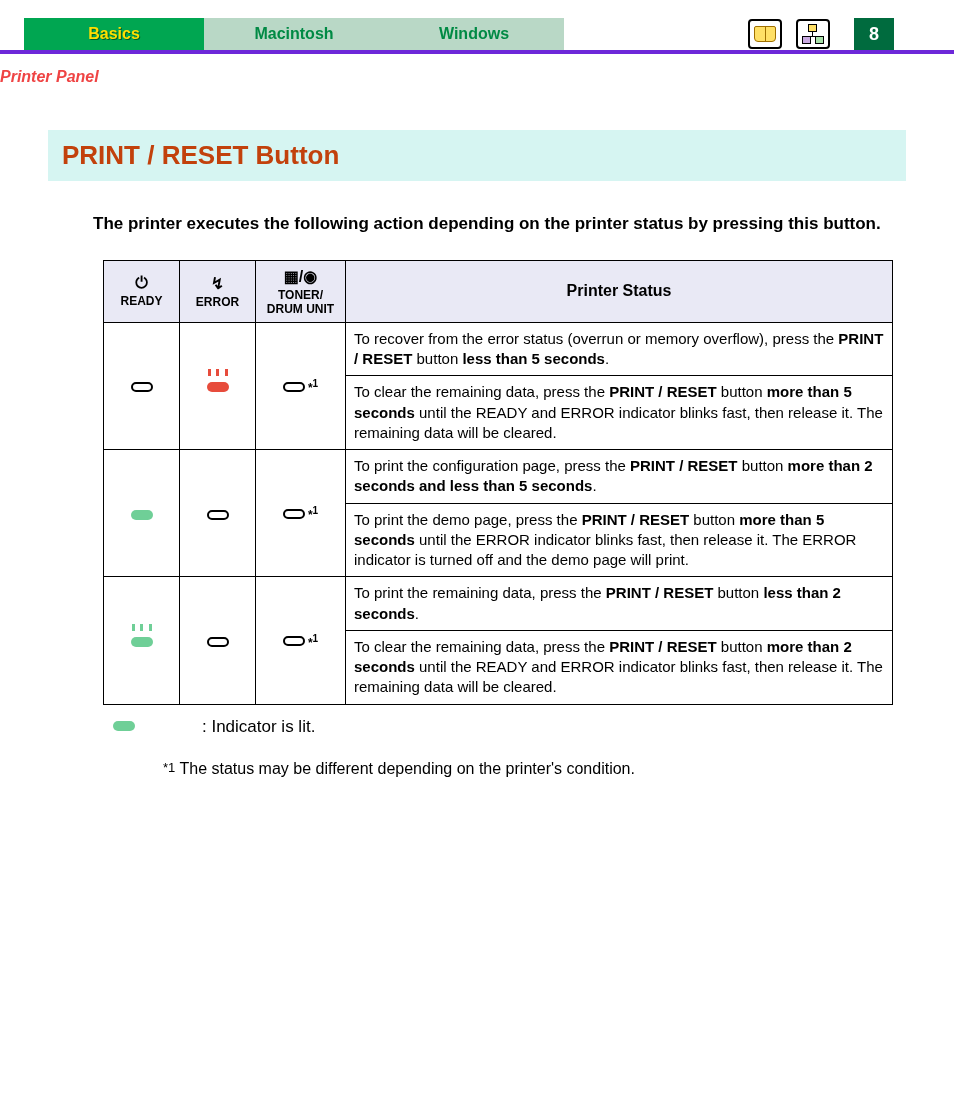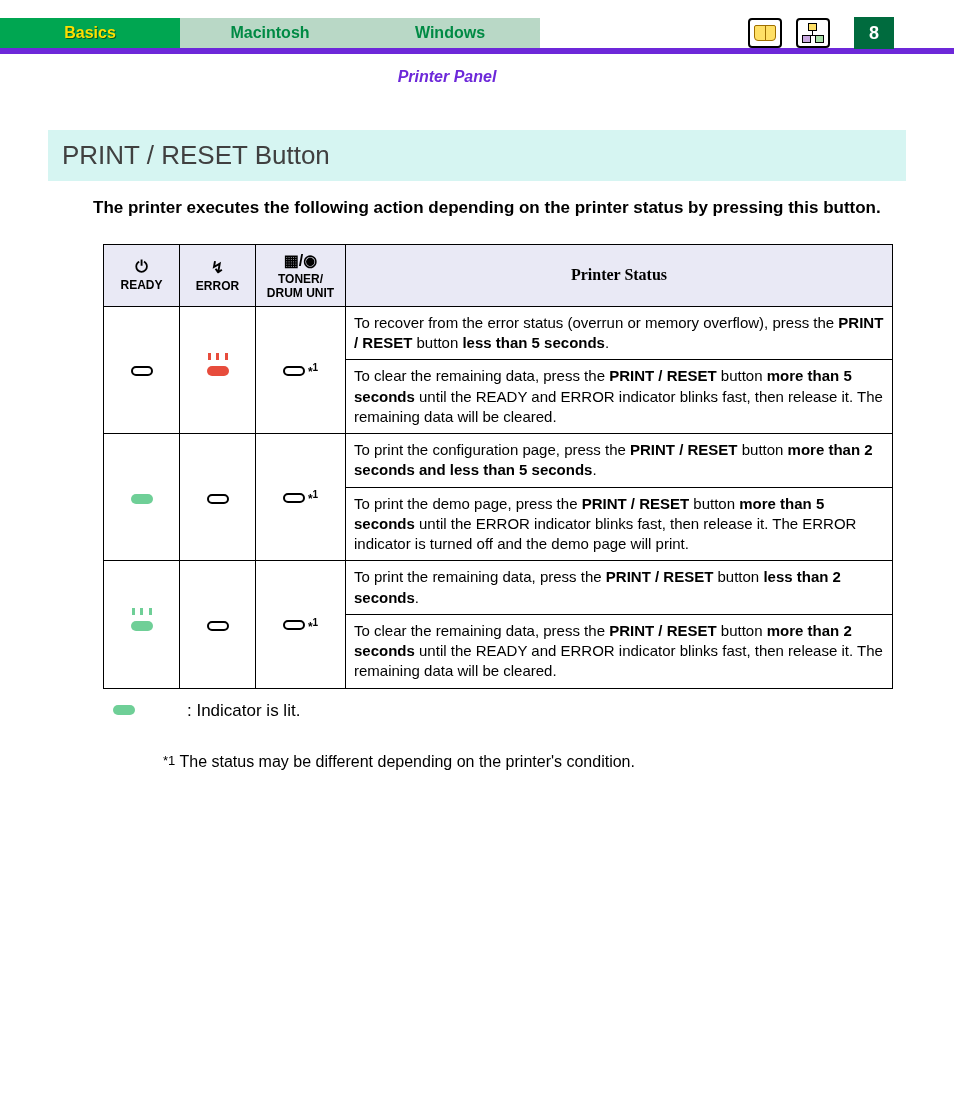--- a/index.html
+++ b/index.html
@@ -11,21 +11,22 @@
     width: 954px;
   }
   .topbar {
     display: flex;
     align-items: stretch;
     height: 36px;
     font-weight: bold;
     font-size: 16px;
     position: relative;
     margin-top: 18px;
-    border-bottom: 6px solid #6d28d9;
+    border-bottom: 4px solid #6d28d9;
+    padding-left: 24px;
   }
   .tab {
     display: flex;
     align-items: center;
     justify-content: center;
     width: 180px;
     height: 100%;
     cursor: pointer;
   }
   .tab-active {
@@ -91,39 +92,39 @@
     background: #006b3e;
     color: #fff;
     display: flex;
     align-items: center;
     justify-content: center;
     font-weight: bold;
     font-size: 18px;
     margin-left: 10px;
   }
   .breadcrumb {
-    text-align: center;
-    color: #6d28d9;
+    text-align: left;
+    color: #ef4444;
     font-weight: bold;
     font-size: 16px;
     font-style: italic;
     padding: 14px 60px 0 0;
   }
   .content {
     padding: 0 48px;
   }
   .section-title {
     background: #d6f5f2;
     border-left: none;
     padding: 10px 14px;
     margin-top: 44px;
-    margin-bottom: 15px;
-    font-weight: normal;
+    margin-bottom: 31px;
+    font-weight: bold;
     font-size: 26px;
-    color: #404040;
+    color: #c2410c;
   }
   .intro {
     font-size: 17px;
     line-height: 1.4;
     margin: 0 0 24px 45px;
     font-weight: bold;
   }
   table.status {
     border-collapse: collapse;
     width: 790px;
@@ -134,21 +135,21 @@
     border: 1px solid #000;
     padding: 6px 8px;
     vertical-align: middle;
   }
   table.status th {
     background: #e9e9f5;
     font-weight: bold;
     text-align: center;
     font-size: 12px;
   }
-  table.status th.main { font-size: 16px; font-family: Liberation Serif, serif; }
+  table.status th.main { font-size: 16px; }
   .icon-col { width: 76px; text-align: center; }
   .desc-cell { line-height: 1.35; font-size: 15px; }
   .led {
     display: inline-block;
     width: 22px; height: 10px;
     border-radius: 5px;
     vertical-align: middle;
   }
   .led-off { background: #fff; border: 2px solid #000; }
   .led-green { background: #6fcf97; }
@@ -165,24 +166,24 @@
   .rays.green span { background: #6fcf97; }
   .rays.red span { background: #e74c3c; }
   .star1 { font-size: 12px; font-weight: bold; vertical-align: middle; margin-left:3px;}
   .star1 sup { font-size: 10px; }
   .hdr-icon { font-size: 16px; display:block; margin-bottom:2px; }
   .legend {
     margin: 8px 0 0 65px;
     font-size: 17px;
     line-height: 1.6;
   }
-  .legend-row { display: flex; align-items: center; gap: 2px; }
+  .legend-row { display: flex; align-items: center; gap: 17px; }
   .legend-icons { width: 72px; display:flex; gap:6px; align-items:center;}
   .footnote {
-    margin: 29px 0 0 115px;
+    margin: 20px 0 0 115px;
     font-size: 16px;
   }
   .footnote .mark { font-size: 13px; vertical-align: top; }
 </style>
 </head>
 <body>
 
 <div class="topbar">
   <div class="tab tab-active">Basics</div>
   <div class="tab tab-inactive">Macintosh</div>

